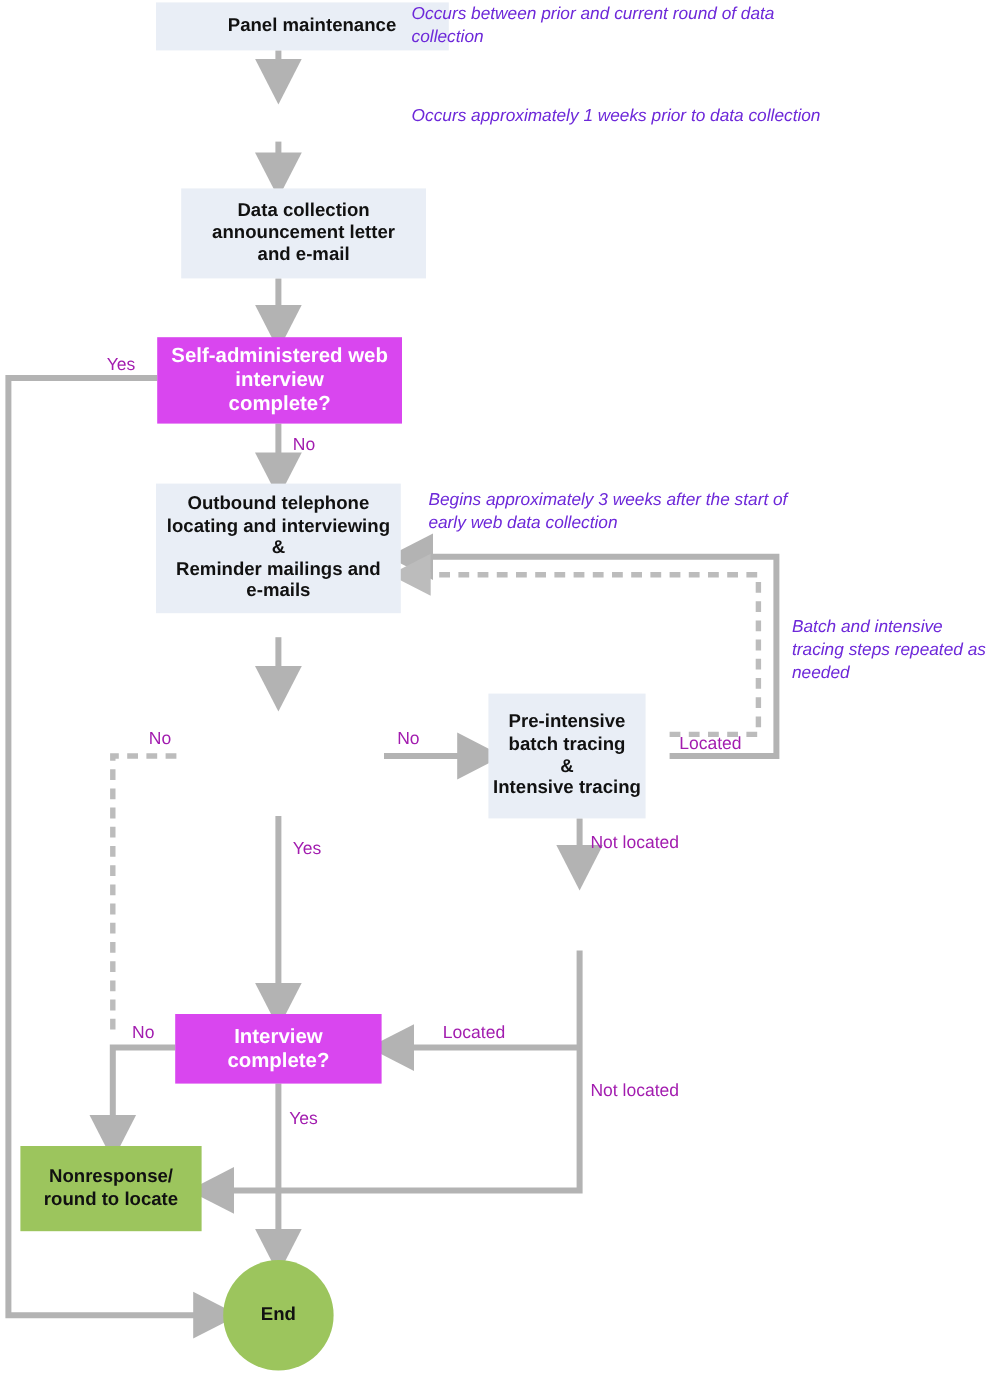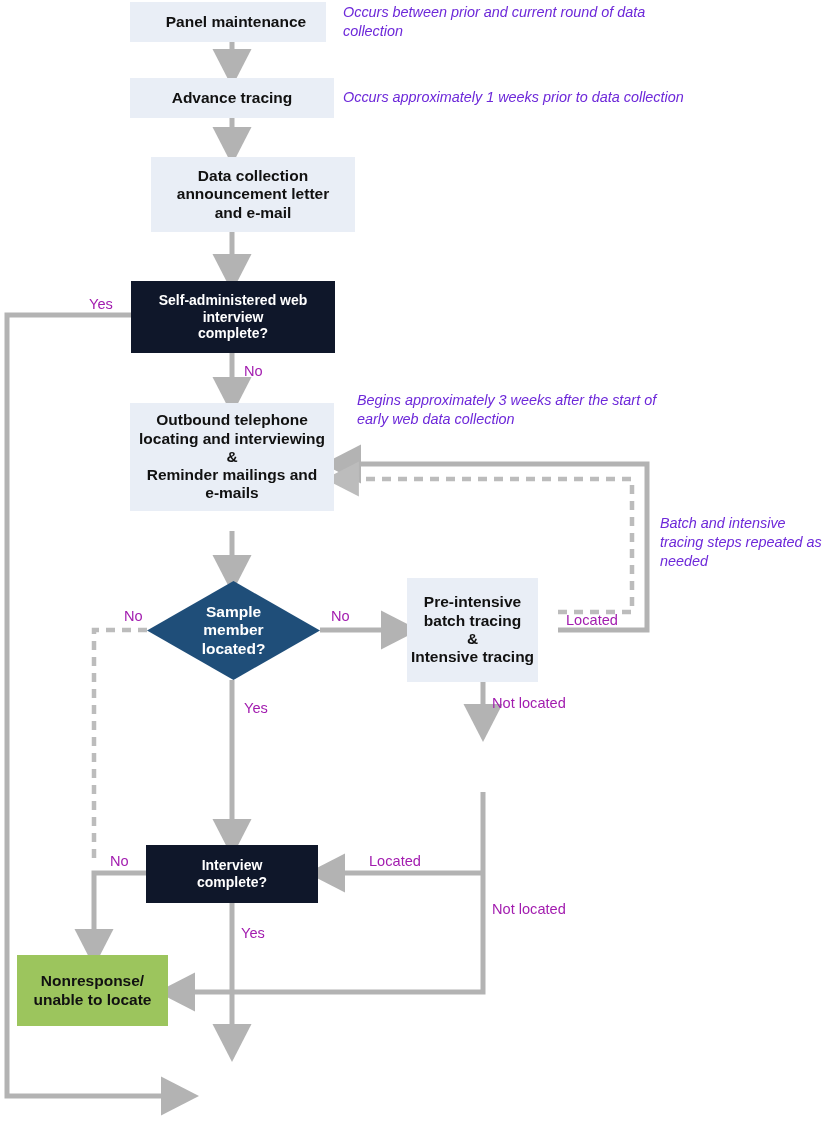--- a/index.html
+++ b/index.html
@@ -1,21 +1,21 @@
 <!DOCTYPE html>
 <html><head>
 <meta charset="utf-8">
 <style>
   html,body{margin:0;padding:0;background:#ffffff;}
   #canvas{position:relative;width:828px;height:1144px;background:#ffffff;
           font-family:"Liberation Sans", sans-serif;overflow:hidden;}
   .node{position:absolute;display:flex;align-items:center;justify-content:center;
         text-align:center;box-sizing:border-box;font-weight:bold;line-height:1.18;}
   .proc{background:#e9eef6;color:#111111;font-size:15.5px;}
-  .decision-box{background:#0f172a;color:#ffffff;font-size:14px;}
+  .decision-box{background:#d946ef;color:#ffffff;font-size:17px;}
   .diamond{color:#ffffff;font-size:15.5px;background:transparent;}
   .diamond .dshape{position:absolute;inset:0;background:#1f4e79;
         clip-path:polygon(50% 0,100% 50%,50% 100%,0 50%);}
   .diamond .dtext{position:relative;z-index:2;}
   .term{background:#9cc55d;color:#111111;font-size:15.5px;}
   .oval{background:#9cc55d;color:#111111;font-size:15.5px;border-radius:50%;}
   .note{position:absolute;font-style:italic;color:#6d28d9;font-size:14.4px;
         line-height:1.33;font-family:"Liberation Sans", sans-serif;}
   .elabel{position:absolute;color:#a21caf;font-size:14.6px;
         font-family:"Liberation Sans", sans-serif;white-space:nowrap;}
@@ -65,27 +65,24 @@
       <path d="M232,903 L232,1045" marker-end="url(#ah)"></path>
     </g>
     <g fill="none" stroke="#bcbcbc" stroke-width="4.5" stroke-dasharray="9 7">
 
       <path d="M558,612 L632,612 L632,479 L340,479" marker-end="url(#ahd)"></path>
 
       <path d="M147,630 L94,630 L94,862"></path>
     </g>
   </svg>
 
-  <div class="node proc" style="left:130px;top:2px;width:196px;height:40px;padding-left:16px;">
+  <div class="node proc" style="left:130px;top:2px;width:244px;height:40px;padding-left:16px;">
     <span>Panel maintenance</span>
   </div>
 
-  <div class="node proc" style="left:130px;top:78px;width:204px;height:40px;">
-    <span>Advance tracing</span>
-  </div>
 
   <div class="node proc" style="left:130px;top:157px;width:204px;height:75px;white-space:pre-line;margin-left:21px;">
     <span>Data collection
 announcement letter
 and e-mail</span>
   </div>
 
   <div class="node decision-box" style="left:131px;top:281px;width:204px;height:72px;white-space:pre-line;">
     <span>Self-administered web
 interview
@@ -93,49 +90,46 @@
   </div>
 
   <div class="node proc" style="left:130px;top:403px;width:204px;height:108px;white-space:pre-line;">
     <span>Outbound telephone
 locating and interviewing
 &amp;
 Reminder mailings and
 e-mails</span>
   </div>
 
-  <div class="node diamond" style="left:147px;top:581px;width:173px;height:99px;white-space:pre-line;">
-    <span class="dshape"></span>
-    <span class="dtext">Sample
-member
-located?</span>
-  </div>
 
   <div class="node proc" style="left:407px;top:578px;width:131px;height:104px;white-space:pre-line;">
     <span>Pre-intensive
 batch tracing
 &amp;
 Intensive tracing</span>
   </div>
 
 
   <div class="node decision-box" style="left:146px;top:845px;width:172px;height:58px;white-space:pre-line;">
     <span>Interview
 complete?</span>
   </div>
 
   <div class="node term" style="left:17px;top:955px;width:151px;height:71px;white-space:pre-line;">
     <span>Nonresponse/
-unable to locate</span>
+round to locate</span>
   </div>
 
+  <div class="node oval" style="left:186px;top:1050px;width:92px;height:92px;">
+    <span>End</span>
+  </div>
 
   <div class="note" style="left:343px;top:3px;width:362px;">Occurs between prior and current round of data collection</div>
   <div class="note" style="left:343px;top:88px;width:420px;">Occurs approximately 1 weeks prior to data collection</div>
-  <div class="note" style="left:357px;top:391px;width:306px;">Begins approximately 3 weeks after the start of early web data collection</div>
+  <div class="note" style="left:357px;top:408px;width:306px;">Begins approximately 3 weeks after the start of early web data collection</div>
   <div class="note" style="left:660px;top:514px;width:168px;">Batch and intensive tracing steps repeated as needed</div>
 
   <div class="elabel" style="left:89px;top:296px;">Yes</div>
   <div class="elabel" style="left:244px;top:363px;">No</div>
   <div class="elabel" style="left:124px;top:608px;">No</div>
   <div class="elabel" style="left:331px;top:608px;">No</div>
   <div class="elabel" style="left:244px;top:700px;">Yes</div>
   <div class="elabel" style="left:566px;top:612px;">Located</div>
   <div class="elabel" style="left:492px;top:695px;">Not located</div>
   <div class="elabel" style="left:369px;top:853px;">Located</div>

